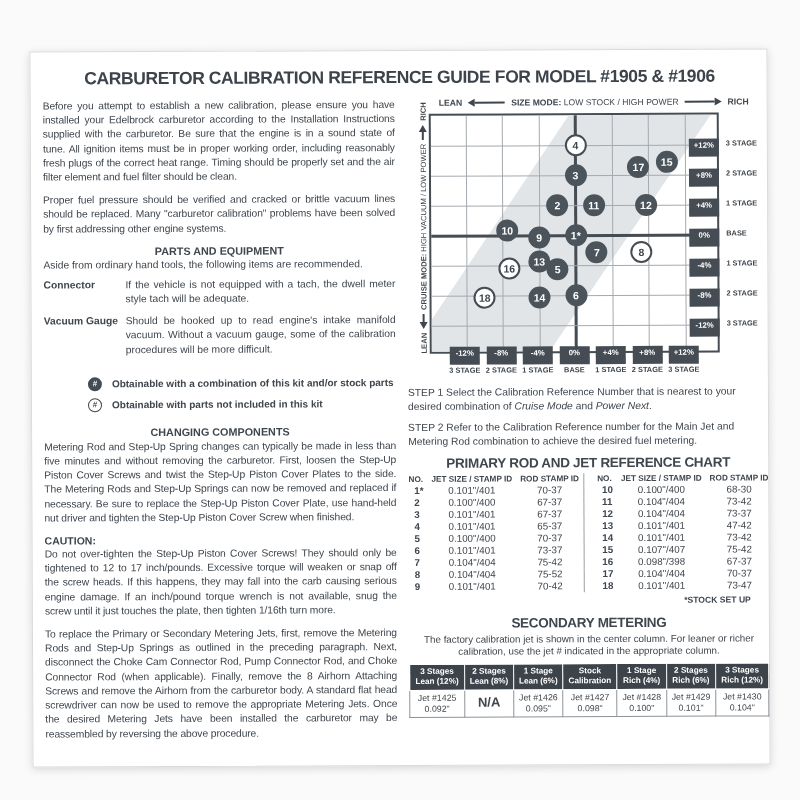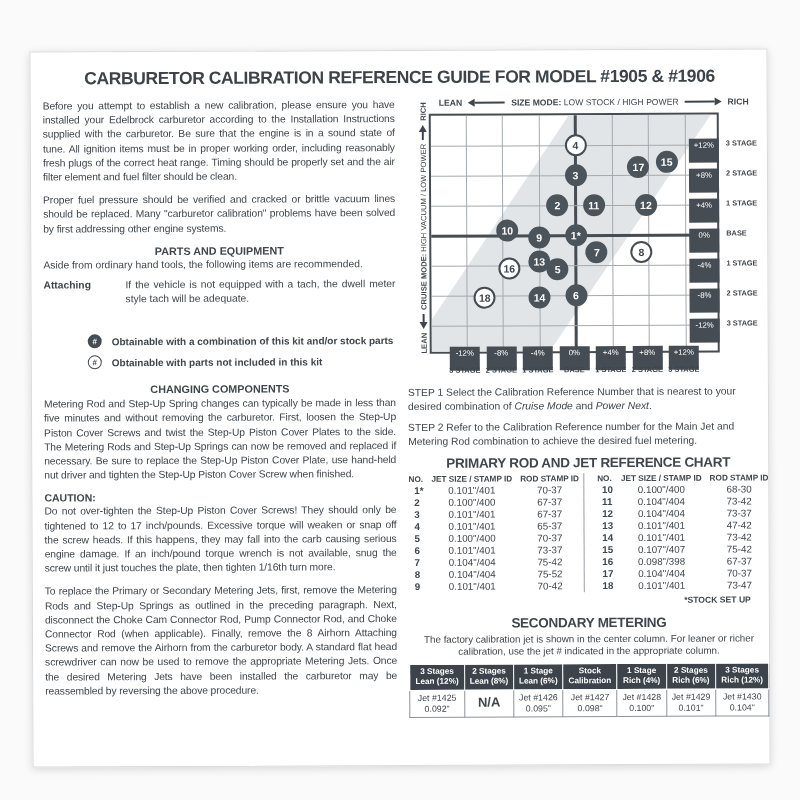--- a/index.html
+++ b/index.html
@@ -59,22 +59,22 @@
     border:2px solid #454c53; background:#fff;
   }
   .band-svg { position:absolute; left:0; top:0; width:100%; height:100%; }
   .gl { position:absolute; background:#a4aaaf; }
   .gl.v { top:0; bottom:0; width:1px; }
   .gl.h { left:0; right:0; height:1px; }
   .gl.zero { background:#454c53; }
   .gl.v.zero { width:3px; }
   .gl.h.zero { height:3px; }
   .pct-badge {
-    position:absolute; background:#454c53; color:#fff; font-weight:normal;
-    font-size:7.8px; width:30px; height:24px; line-height:13px; text-align:center;
+    position:absolute; background:#454c53; color:#fff; font-weight:bold;
+    font-size:7.8px; width:30px; height:18px; line-height:13px; text-align:center;
     z-index:4;
   }
   .stage-label { position:absolute; font-size:7.4px; font-weight:bold; color:#3f464d; z-index:4; }
   .pt {
     position:absolute; width:22px; height:22px; border-radius:50%;
     display:flex; align-items:center; justify-content:center;
     font-size:10.5px; font-weight:bold; z-index:3;
   }
   .pt.filled { background:#4c545b; color:#fff; }
   .pt.open { background:#fff; color:#3f464d; border:2px solid #454c53; }
@@ -123,24 +123,26 @@
   <div class="cols">
 
     <div class="col-left">
       <p class="body-text">Before you attempt to establish a new calibration, please ensure you have installed your Edelbrock carburetor according to the Installation Instructions supplied with the carburetor. Be sure that the engine is in a sound state of tune. All ignition items must be in proper working order, including reasonably fresh plugs of the correct heat range. Timing should be properly set and the air filter element and fuel filter should be clean.</p>
       <p class="body-text">Proper fuel pressure should be verified and cracked or brittle vacuum lines should be replaced. Many "carburetor calibration" problems have been solved by first addressing other engine systems.</p>
 
       <div class="sec-heading">PARTS AND EQUIPMENT</div>
       <div style="font-size:10.3px;">Aside from ordinary hand tools, the following items are recommended.</div>
 
       <div class="def-row">
-        <div class="def-term">Attaching</div>
+        <div class="def-term">Connector</div>
         <div class="def-desc">If the vehicle is not equipped with a tach, the dwell meter style tach will be adequate.</div>
       </div>
       <div class="def-row">
+        <div class="def-term">Vacuum Gauge</div>
+        <div class="def-desc">Should be hooked up to read engine's intake manifold vacuum. Without a vacuum gauge, some of the calibration procedures will be more difficult.</div>
       </div>
 
       <div class="legend-block">
         <div class="legend-row">
           <span class="sym-circle sym-filled">#</span>
           <span class="legend-text">Obtainable with a combination of this kit and/or stock parts</span>
         </div>
         <div class="legend-row">
           <span class="sym-circle sym-outline">#</span>
           <span class="legend-text">Obtainable with parts not included in this kit</span>

